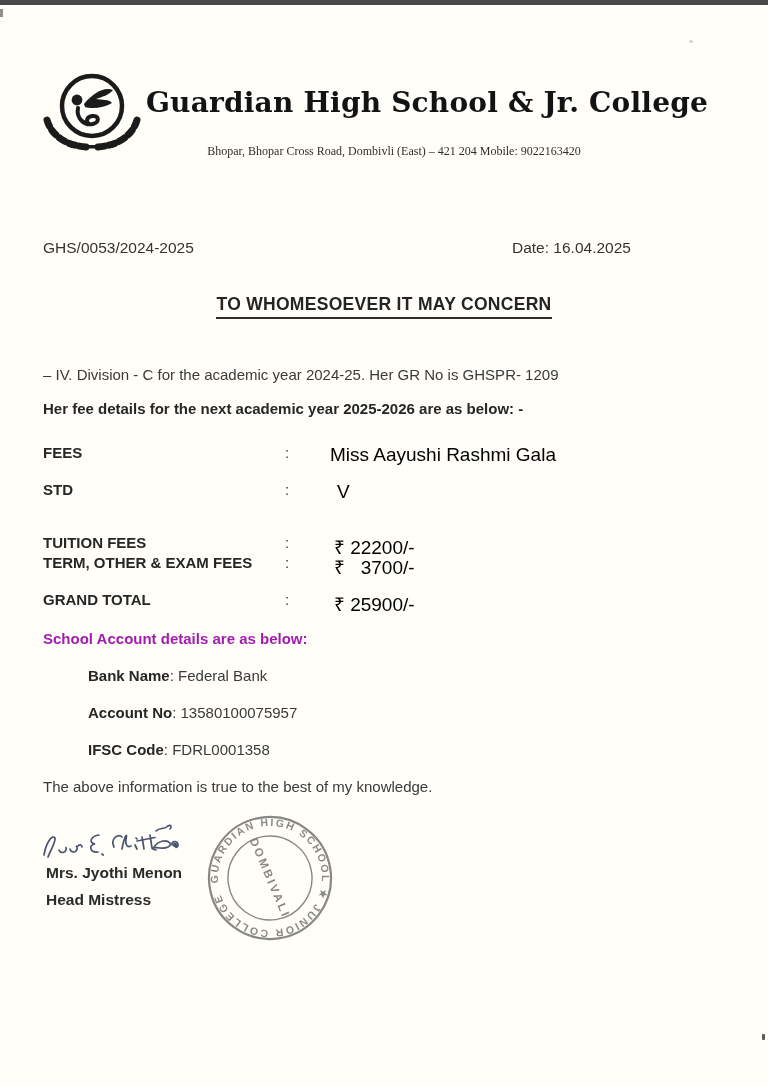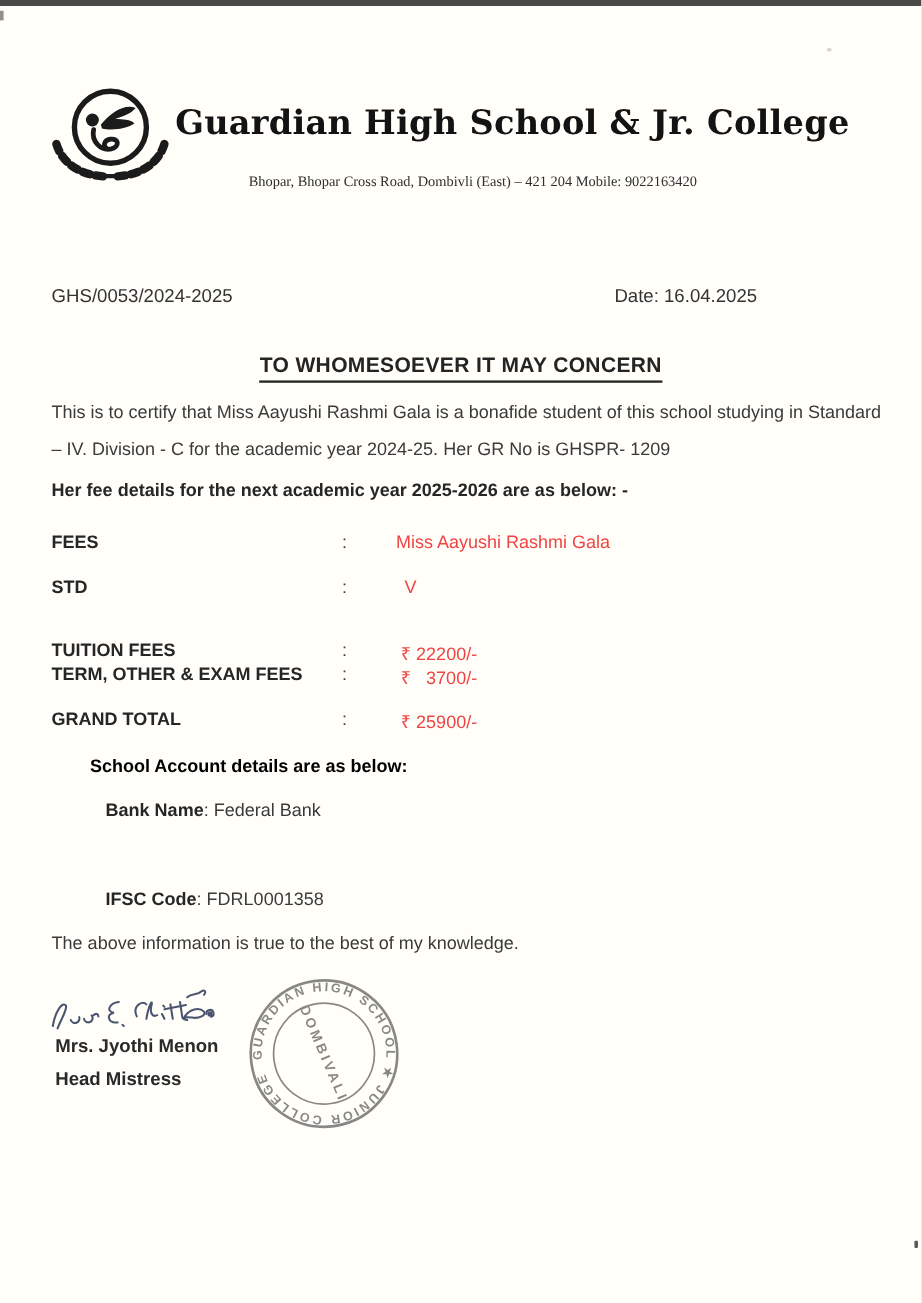--- a/index.html
+++ b/index.html
@@ -57,24 +57,24 @@
   
   .para-line{left:43px;font-size:15px;color:#3a3a3a;white-space:nowrap;}
   .para-1{top:335px;}
   .para-2{top:366px;}
   .fee-intro{left:43px;top:400px;font-size:15px;font-weight:700;color:#262626;white-space:nowrap;}
 
   
   .fee-row{left:0;width:768px;height:20px;}
   .fee-label{position:absolute;left:43px;font-size:15px;font-weight:700;color:#262626;white-space:nowrap;}
   .fee-colon{position:absolute;left:285px;font-size:15px;color:#3a3a3a;}
-  .fee-value{position:absolute;left:330px;font-size:15px;color:#ef4444;white-space:pre;}
+  .fee-value{position:absolute;left:330px;font-size:19px;color:#000000;white-space:pre;}
 
   
-  .acct-heading{left:43px;top:630px;font-size:15px;font-weight:700;color:#000000;margin-left:32px;}
+  .acct-heading{left:43px;top:630px;font-size:15px;font-weight:700;color:#a21caf;}
   .acct-row{left:43px;font-size:15px;color:#3a3a3a;white-space:pre;}
   .acct-row b{font-weight:700;color:#262626;margin-left:45px;}
   .closing-line{left:43px;top:778px;font-size:15px;color:#3a3a3a;}
 
   
   .sig-svg{left:36px;top:819px;}
   .signatory-name{left:46px;top:864px;font-size:15.5px;font-weight:700;color:#2a2a2a;}
   .signatory-role{left:46px;top:891px;font-size:15.5px;font-weight:700;color:#2a2a2a;}
   .stamp{left:202px;top:810px;opacity:0.62;filter:blur(0.35px);}
   .stamp text{font-family:"Liberation Sans", sans-serif;fill:#3f3f3f;}
@@ -106,21 +106,20 @@
   <div class="abs school-name">Guardian High School &amp; Jr. College</div>
   <div class="abs addr-line">Bhopar, Bhopar Cross Road, Dombivli (East) – 421 204  Mobile: 9022163420</div>
 
   <div class="abs ref-no">GHS/0053/2024-2025</div>
   <div class="abs date-line">Date: 16.04.2025</div>
 
   <div class="abs title-wrap">
     <span class="doc-title">TO WHOMESOEVER IT MAY CONCERN</span>
   </div>
 
-  <div class="abs para-line para-1">This is to certify that Miss Aayushi Rashmi Gala is a bonafide student of this school studying in Standard</div>
   <div class="abs para-line para-2">– IV. Division - C for the academic year 2024-25. Her GR No is GHSPR- 1209</div>
   <div class="abs fee-intro">Her fee details for the next academic year 2025-2026 are as below: -</div>
 
   <div class="abs fee-row" style="top:444px">
     <span class="fee-label">FEES</span>
     <span class="fee-colon">:</span>
     <span class="fee-value">Miss Aayushi Rashmi Gala</span>
   </div>
   <div class="abs fee-row" style="top:481px">
     <span class="fee-label">STD</span>
@@ -138,20 +137,21 @@
     <span class="fee-value" style="left:334px">₹&nbsp;&nbsp;&nbsp;3700/-</span>
   </div>
   <div class="abs fee-row" style="top:591px">
     <span class="fee-label">GRAND TOTAL</span>
     <span class="fee-colon">:</span>
     <span class="fee-value" style="left:334px">₹ 25900/-</span>
   </div>
 
   <div class="abs acct-heading">School Account details are as below:</div>
   <div class="abs acct-row" style="top:667px"><b>Bank Name</b><span>: Federal Bank</span></div>
+  <div class="abs acct-row" style="top:704px"><b>Account No</b><span>: 13580100075957</span></div>
   <div class="abs acct-row" style="top:741px"><b>IFSC Code</b><span>: FDRL0001358</span></div>
   <div class="abs closing-line">The above information is true to the best of my knowledge.</div>
 
   <svg class="abs sig-svg" width="160" height="46" viewBox="0 0 160 46">
     <g fill="none" stroke="#4a5470" stroke-width="1.7" stroke-linecap="round">
       <path d="M8,36 C10,24 16,15 19,19 C20,23 14,32 12,38"></path>
       <path d="M23,31 a3.6,3.6 0 1 0 7,-2.4"></path>
       <path d="M34,30 a3.6,3.6 0 1 0 6.4,-2.8 M42,27 C44,25 46,26 46,28"></path>
       <path d="M63,16 C55,17 52,24 59,25 C52,26 54,34 62,33"></path>
       <path d="M66,35 l1.2,1"></path>

